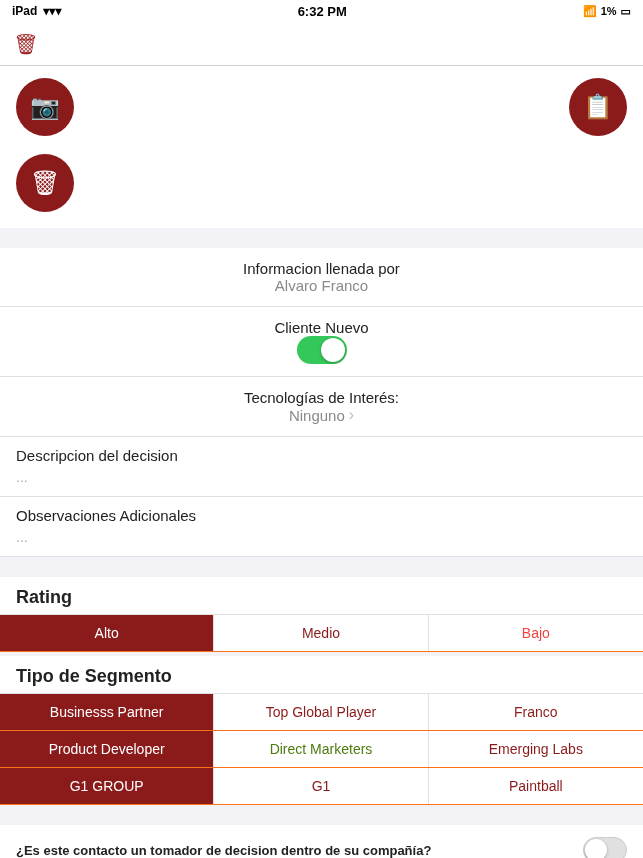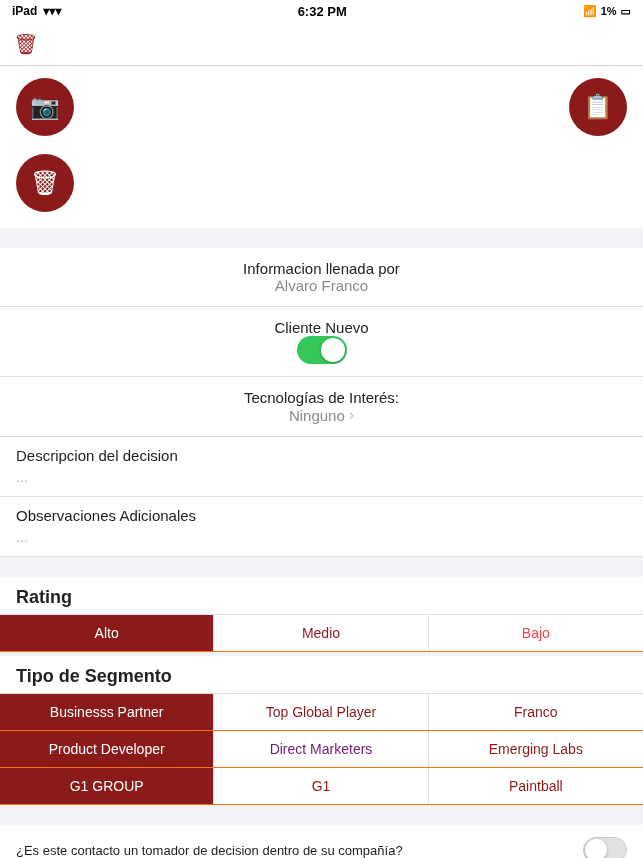--- a/index.html
+++ b/index.html
@@ -182,20 +182,21 @@
     .bottom-row {
       display: flex;
       align-items: center;
       justify-content: space-between;
       padding: 12px 16px;
       border-bottom: 1px solid #e0e0e0;
       min-height: 44px;
     }
     .bottom-row .form-label {
       font-size: 14px;
+      font-weight: bold;
     }
 
     
     .toggle-small {
       width: 44px;
       height: 26px;
       border-radius: 13px;
       background: #e0e0e0;
       position: relative;
       cursor: pointer;
@@ -287,21 +288,21 @@
   <div class="segment-title">Tipo de Segmento</div>
 
   <div class="segment-grid">
     <div class="segment-btn selected-row">Businesss Partner</div>
     <div class="segment-btn inactive" style="color:#8b1a1a;">Top Global Player</div>
     <div class="segment-btn inactive" style="color:#8b1a1a;">Franco</div>
   </div>
 
   <div class="segment-grid">
     <div class="segment-btn selected-row">Product Developer</div>
-    <div class="segment-btn inactive" style="color:#701a75;">Direct Marketers</div>
+    <div class="segment-btn inactive" style="color:#4d7c0f;">Direct Marketers</div>
     <div class="segment-btn inactive" style="color:#8b1a1a;">Emerging Labs</div>
   </div>
 
   <div class="segment-grid">
     <div class="segment-btn selected-row">G1 GROUP</div>
     <div class="segment-btn inactive" style="color:#8b1a1a;">G1</div>
     <div class="segment-btn inactive" style="color:#8b1a1a;">Paintball</div>
   </div>
 </div>
 

